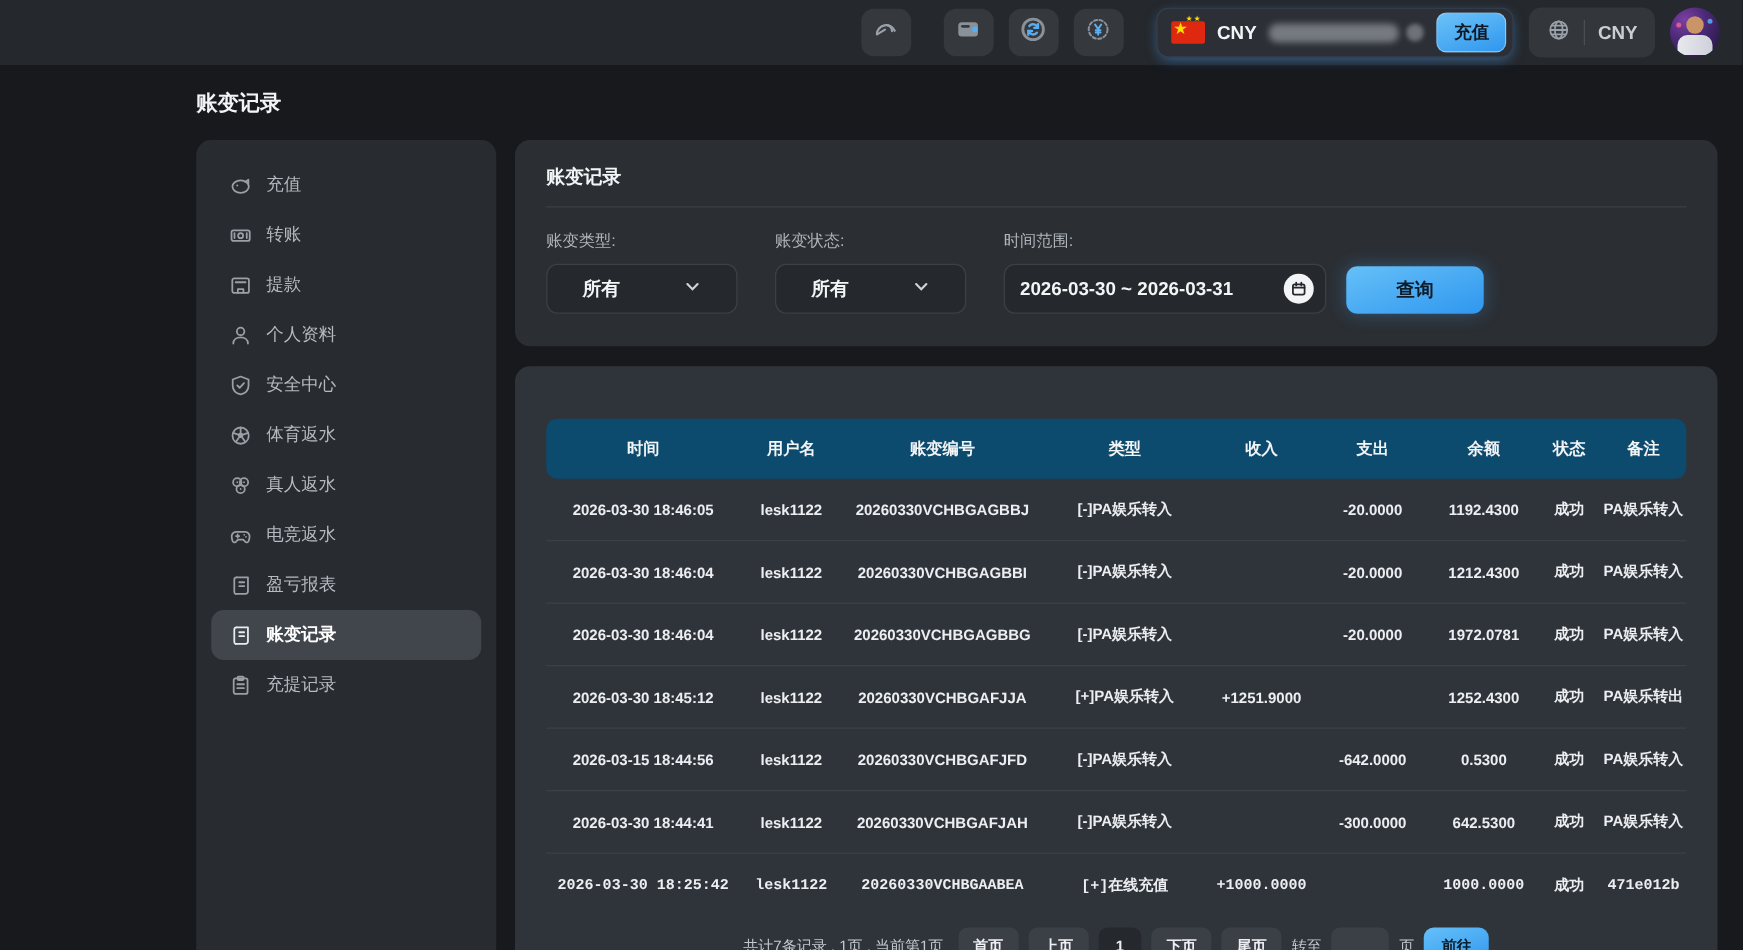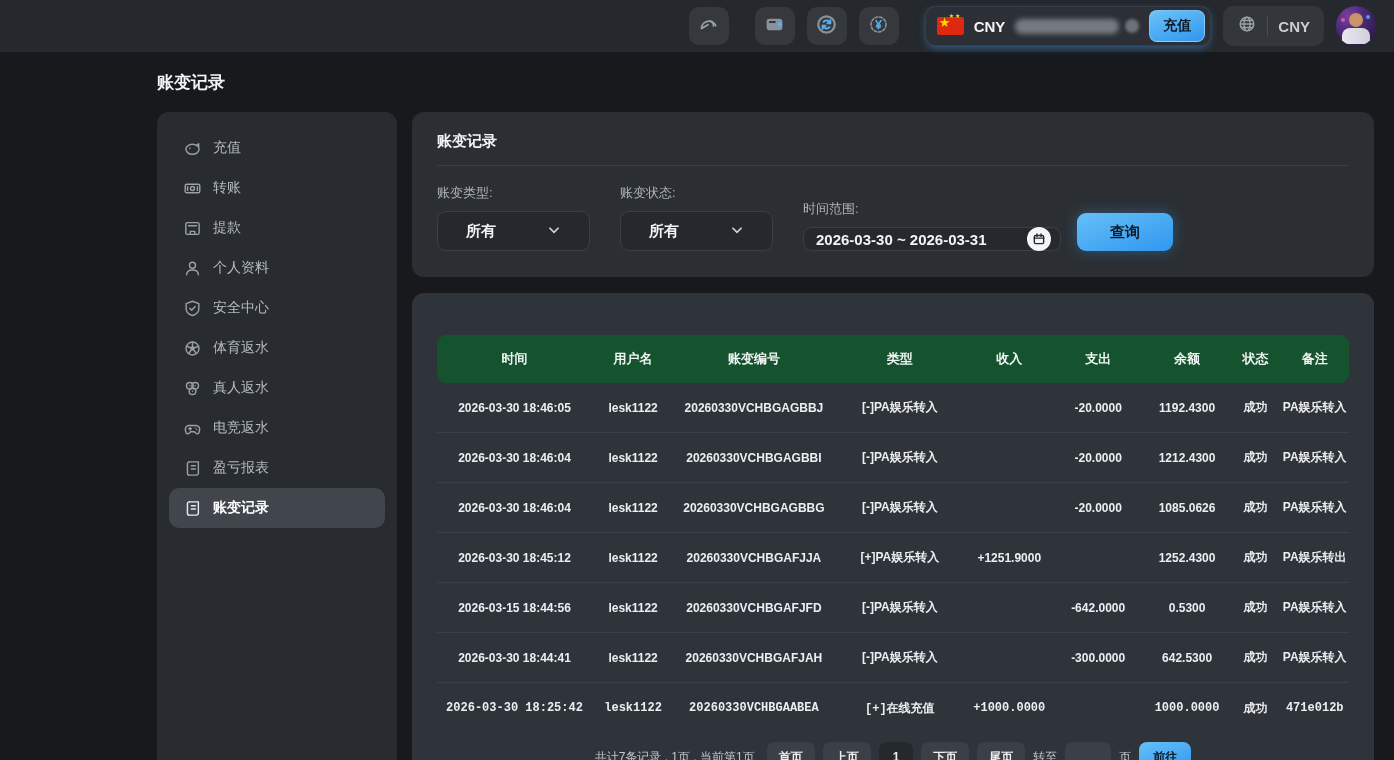--- a/index.html
+++ b/index.html
@@ -87,36 +87,36 @@
   .filter-row { display:flex; align-items:flex-end; gap:30px; }
   .fgroup { display:flex; flex-direction:column; gap:9px; }
   .flabel { font-size:13px; color:#aeb4bb; }
   .select {
     width:153px; height:40px; background:#25282c; border:1px solid #3b4046; border-radius:9px;
     display:flex; align-items:center; justify-content:space-between; padding:0 28px;
     font-size:15px; font-weight:bold; color:#f2f4f6; cursor:pointer;
   }
   .select svg { width:14px; height:14px; color:#cfd4d9; }
   .date-input {
-    width:258px; height:24px; background:#25282c; border:1px solid #3b4046; border-radius:9px;
+    width:258px; height:40px; background:#25282c; border:1px solid #3b4046; border-radius:9px;
     display:flex; align-items:center; justify-content:space-between; padding:0 9px 0 12px;
     font-size:15px; font-weight:bold; color:#f2f4f6; cursor:pointer;
   }
   .cal-badge { width:24px; height:24px; border-radius:50%; background:#f2f4f6; display:flex; align-items:center; justify-content:center; color:#25282c; }
   .cal-badge svg { width:14px; height:14px; }
   .search-btn {
-    height:38px; width:96px; margin-left:-14px; border-radius:9px; border:none; cursor:pointer;
+    height:38px; width:110px; margin-left:-14px; border-radius:9px; border:none; cursor:pointer;
     background:linear-gradient(160deg,#66c0f8,#2f97ef); color:#0e1c2a; font-weight:bold; font-size:15px;
     box-shadow:0 0 14px rgba(70,160,240,.35); font-family:inherit;
   }
 
   
   .table-card { padding:42px 25px 0; height:500px; background:#2f343a; }
   .thead {
-    background:#14532d; border-radius:9px; height:48px;
+    background:#0c4a6e; border-radius:9px; height:48px;
     display:grid; grid-template-columns:17% 9% 17.5% 14.5% 9.5% 10% 9.5% 5.5% 7.5%;
     align-items:center;
   }
   .thead > div { text-align:center; font-size:13px; font-weight:bold; color:#f2f4f6; }
   .trow {
     height:50px; display:grid; grid-template-columns:17% 9% 17.5% 14.5% 9.5% 10% 9.5% 5.5% 7.5%;
     align-items:center; border-bottom:1px solid #3b4046;
   }
   .trow:last-child { border-bottom:none;font-family:Liberation Mono, monospace; }
   .trow > div { text-align:center; font-size:12px; font-weight:bold; color:#eceef1; white-space:nowrap; overflow:hidden; }
@@ -306,20 +306,30 @@
       </div>
       <div class="side-item active">
         <span class="s-icon">
           <svg viewBox="0 0 24 24" fill="none" stroke="currentColor" stroke-width="1.8" stroke-linecap="round" stroke-linejoin="round">
             <path d="M8 3.6 h11.4 v14.4 a2.4 2.4 0 0 1-2.4 2.4 H7"></path>
             <path d="M8 3.6 A2.4 2.4 0 0 0 5.6 6 v12 a2.4 2.4 0 0 0 1.4 2.4"></path>
             <path d="M10.6 8.6 h5 M10.6 12.6 h5"></path>
           </svg>
         </span>
         <span>账变记录</span>
+      </div>
+      <div class="side-item">
+        <span class="s-icon">
+          <svg viewBox="0 0 24 24" fill="none" stroke="currentColor" stroke-width="1.8" stroke-linecap="round" stroke-linejoin="round">
+            <rect x="5" y="4.6" width="14" height="15.8" rx="2"></rect>
+            <rect x="9" y="2.9" width="6" height="3.4" rx="1"></rect>
+            <path d="M8.6 10.6 h6.8 M8.6 14.6 h6.8"></path>
+          </svg>
+        </span>
+        <span>充提记录</span>
       </div>
     </div>
 </div>
 
 <div class="main">
 
   <div class="card filter-card">
     <div class="filter-title">账变记录</div>
     <div class="filter-divider"></div>
     <div class="filter-row">
@@ -396,21 +406,21 @@
           <div>成功</div>
           <div>PA娱乐转入</div>
         </div>
         <div class="trow">
           <div>2026-03-30 18:46:04</div>
           <div>lesk1122</div>
           <div>20260330VCHBGAGBBG</div>
           <div>[-]PA娱乐转入</div>
           <div></div>
           <div class="cell-expense">-20.0000</div>
-          <div>1085.0626</div>
+          <div>1972.0781</div>
           <div>成功</div>
           <div>PA娱乐转入</div>
         </div>
         <div class="trow">
           <div>2026-03-30 18:45:12</div>
           <div>lesk1122</div>
           <div>20260330VCHBGAFJJA</div>
           <div>[+]PA娱乐转入</div>
           <div class="cell-income">+1251.9000</div>
           <div></div>

